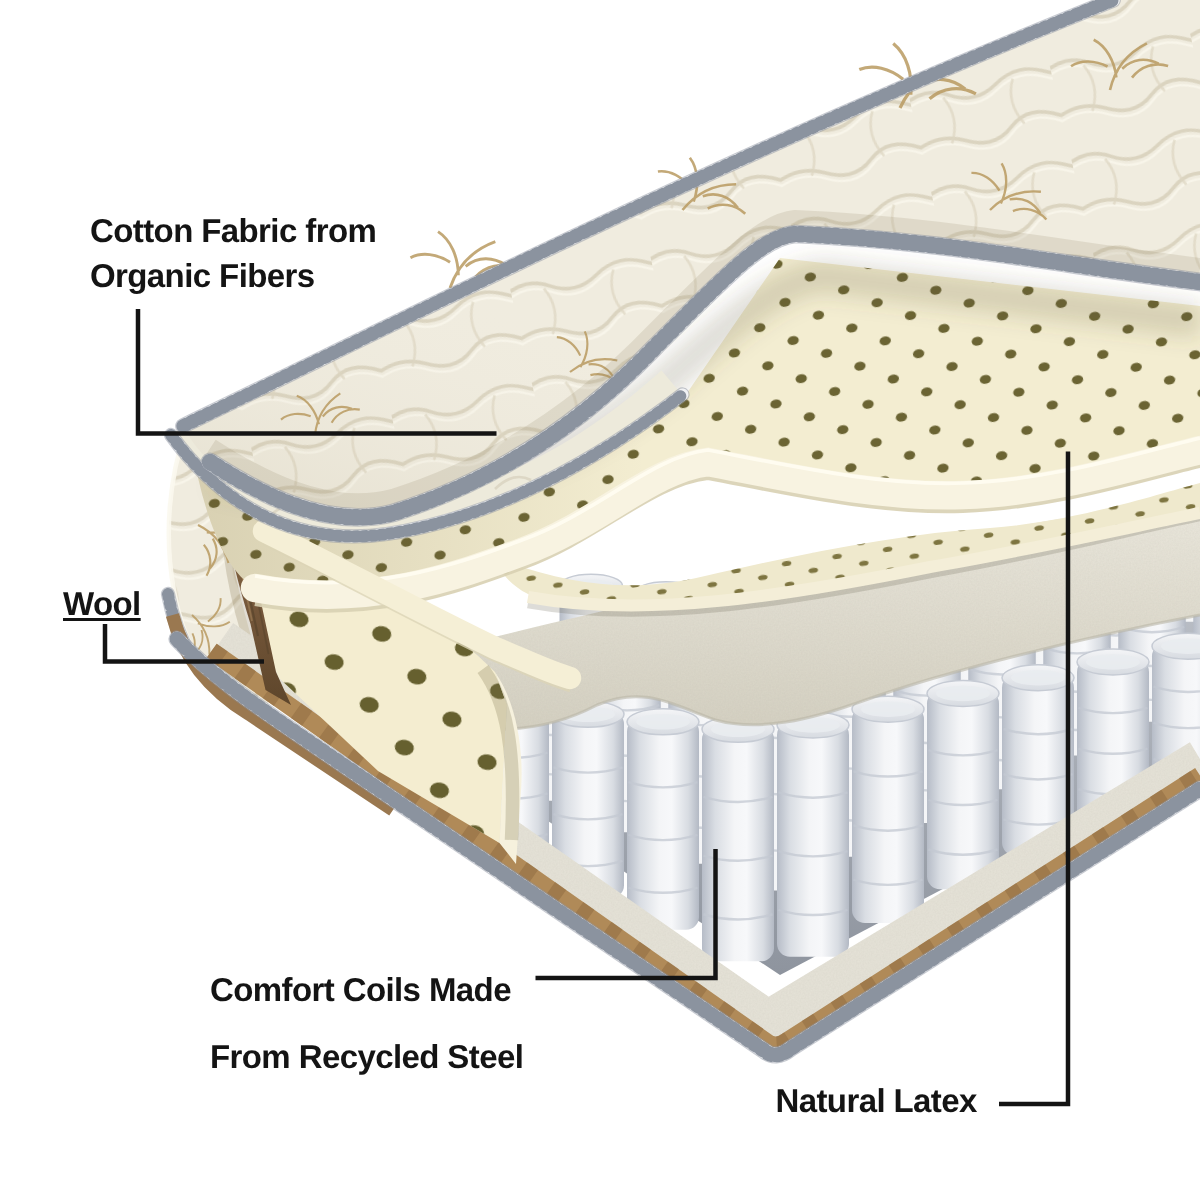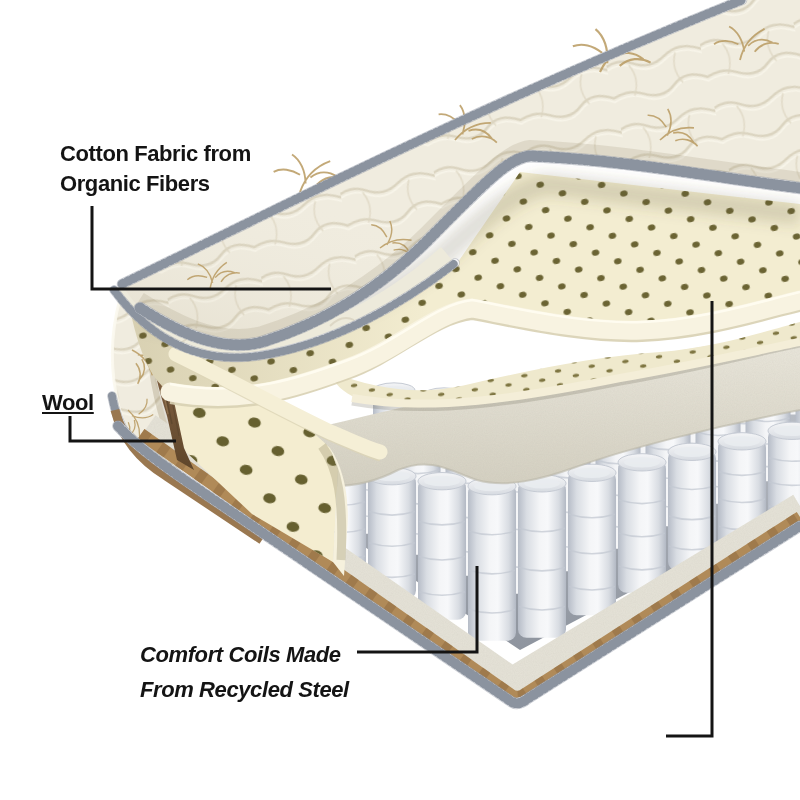--- a/index.html
+++ b/index.html
@@ -10,21 +10,21 @@
     position:absolute;
     font-weight:700;
     font-size:22px;
     line-height:30px;
     letter-spacing:-0.4px;
     color:#141414;
     white-space:pre-line;
   }
   #lbl-cotton{left:60px;top:139px;}
   #lbl-wool{left:42px;top:388px;text-decoration:underline;}
-  #lbl-coils{left:140px;top:637px;line-height:35px;font-style:italic;}
+  #lbl-coils{left:140px;top:637px;line-height:45px;}
   #lbl-latex{left:517px;top:719px;}
 </style>
 </head>
 <body>
 
 <div class="stage">
 
 <svg width="800" height="800" viewBox="0 0 800 800">
   <defs>
     <linearGradient id="feltGrad" x1="0" y1="0" x2="0" y2="1">
@@ -454,14 +454,15 @@
     <path d="M 357,652 L 477,652 L 477,566" stroke="#141414"></path>
     <path d="M 666,736 L 712,736 L 712,301" stroke="#141414"></path>
   </g>
 </svg>
 
 <div class="lbl" id="lbl-cotton">Cotton Fabric from
 Organic Fibers</div>
 <div class="lbl" id="lbl-wool">Wool</div>
 <div class="lbl" id="lbl-coils">Comfort Coils Made
 From Recycled Steel</div>
+<div class="lbl" id="lbl-latex">Natural Latex</div>
 
 </div>
 
 </body></html>

